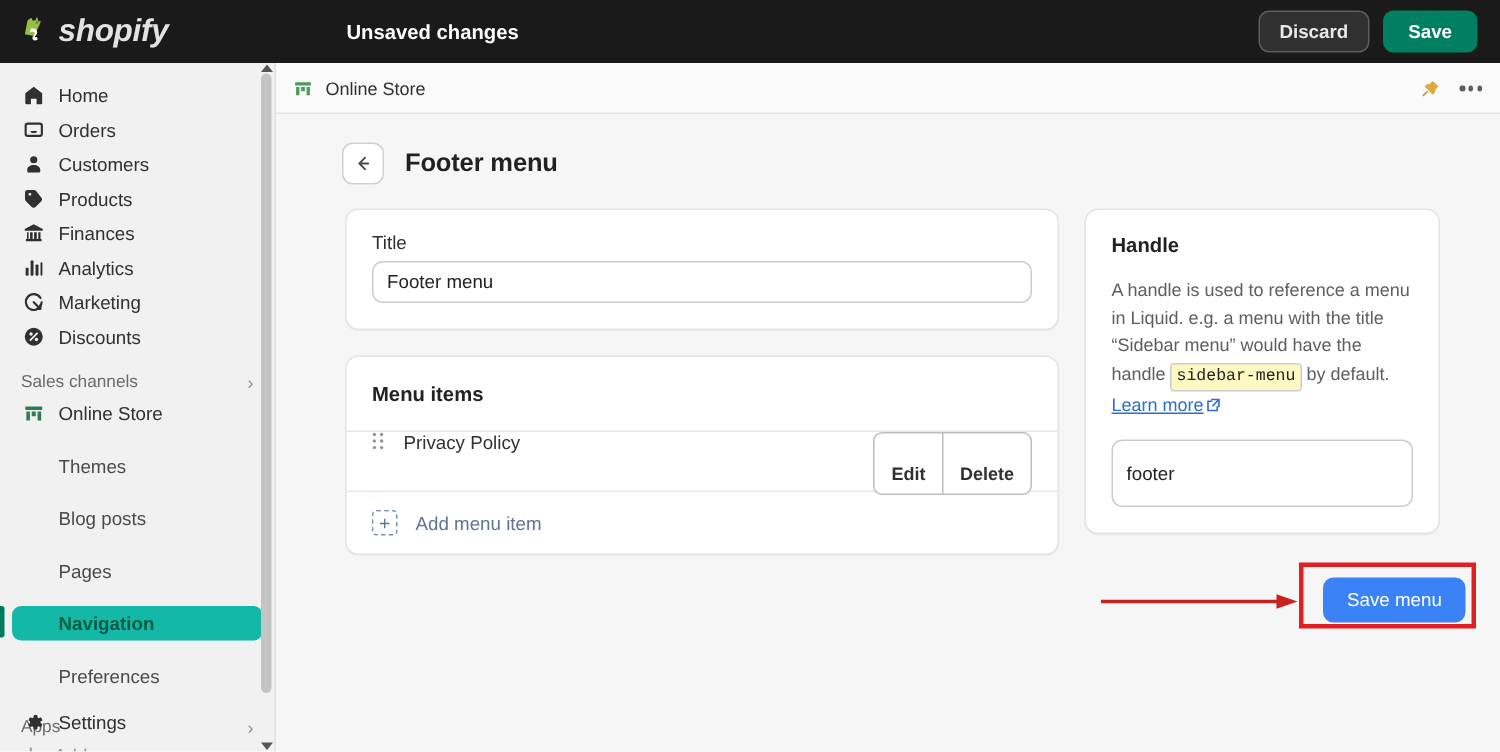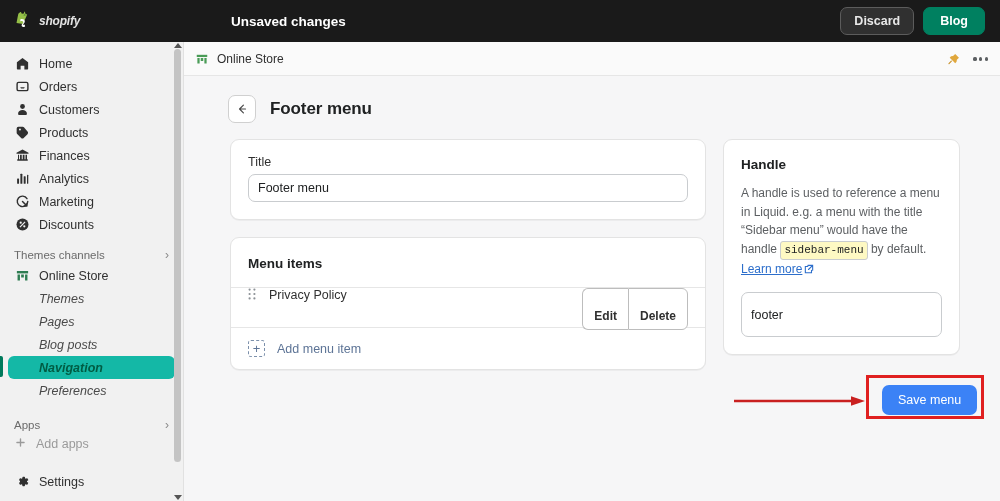--- a/index.html
+++ b/index.html
@@ -17,21 +17,21 @@
     position: absolute; top: 0; left: 0; width: 1000px; height: 42px;
     background: #1a1a1a;
     display: flex; align-items: center;
   }
   .brand {
     display: flex; align-items: center; gap: 6px;
     margin-left: 14px; width: 160px;
   }
   .brand-logo { width: 19px; height: 21px; }
   .brand-name {
-    color: #e3e3e3; font-size: 12px; font-style: italic;
+    color: #e3e3e3; font-size: 21px; font-style: italic;
     font-weight: 700; letter-spacing: -0.2px;
   }
   .topbar-status {
     color: #ffffff; font-size: 13.5px; font-weight: 700;
     margin-left: 57px;
   }
   .topbar-actions {
     position: absolute; right: 15px; top: 7px;
     display: flex; gap: 9px; align-items: center;
   }
@@ -65,26 +65,25 @@
     height: 23px; margin: 0 8px 0 8px;
     padding-left: 6px;
     border-radius: 6px;
     font-size: 12.5px; color: #303030;
     cursor: pointer;
   }
   .nav-item .ico { width: 16px; height: 16px; display: flex; align-items: center; justify-content: center; flex: 0 0 16px; }
   .nav-item .ico svg { display: block; }
   .nav-sub {
     display: flex; align-items: center;
-    height: 23px; margin: 0 8px;
+    height: 23px; margin: 12px 8px;
     padding-left: 31px;
     border-radius: 6px;
     font-size: 12.5px; color: #4a4a4a;
     cursor: pointer;
-    font-style: italic;
   }
   .nav-sub.active {
     background: #14b8a6; color: #005c43; font-weight: 600;
   }
   .nav-active-bar {
     position: absolute; left: 0; width: 3px; height: 21px;
     background: #007a5c; border-radius: 0 2px 2px 0;
   }
   .nav-section {
     display: flex; align-items: center; justify-content: space-between;
@@ -254,21 +253,21 @@
           <path d="M13.2 3.1c-.1-.1-.3-.1-.4-.1l-1.1.2S10.9.9 10.8.7C10.7.6 10.6.5 10.4.5l-.6 1.9-2 .4-.6-1.4s-.2-.4-.6-.4c-.1 0-.2 0-.3.1L5.2 2S4.5 2.2 4.3 3c-.2.7-1.7 8.9-1.7 8.9L8.9 13l4-8.7-.3-.2z" fill="#95bf47"></path>
           <path d="M12.8 3c-.1 0-.2 0-.3.1L11.9 5c-.1-.5-.4-1.7-1.1-2.1-.2-.1-.4-.2-.6-.2L9.5 5l3.6-.9-.3-1.1z" fill="#5e8e3e"></path>
           <path d="M6.6 8.6l-.6 1.9s.7-.4 1.7-.4c1.4 0 1.5.9 1.5 1.1 0 1.4-1.6 1.8-1.6 3.1 0 1 .7 1.7 1.7 1.7 1.2 0 1.8-.8 1.8-.8l-.5-1.7s-.6.4-1 .4c-.3 0-.4-.2-.4-.4 0-.7 1.6-1.2 1.6-2.9 0-1.9-1.4-2.6-2.9-2.6-1.3 0-2 .3-2 .3l.7.3z" fill="#fff"></path>
         </svg>
       </span>
       <span class="brand-name">shopify</span>
     </div>
     <div class="topbar-status">Unsaved changes</div>
     <div class="topbar-actions">
       <button class="btn-discard">Discard</button>
-      <button class="btn-save-top">Blog</button>
+      <button class="btn-save-top">Save</button>
     </div>
   </div>
 
   <div class="sidebar">
     <div class="nav-group">
 
       <div class="nav-item">
         <span class="ico">
           <svg width="15" height="15" viewBox="0 0 20 20" fill="#303030">
               <path d="M10 2.5 2.5 8.2V17a1 1 0 0 0 1 1h4v-5h5v5h4a1 1 0 0 0 1-1V8.2L10 2.5z"></path>
@@ -344,42 +343,42 @@
               <path d="M6.6 13.4 13.4 6.6" stroke="#f1f1f1" stroke-width="1.6"></path>
               <circle cx="7.6" cy="7.6" r="1.5" fill="#f1f1f1"></circle>
               <circle cx="12.4" cy="12.4" r="1.5" fill="#f1f1f1"></circle>
             </svg>
         </span>
         <span>Discounts</span>
       </div>
     </div>
 
     <div class="nav-section">
-      <span>Themes channels</span>
+      <span>Sales channels</span>
       <span class="chev">›</span>
     </div>
 
     <div class="nav-item">
       <span class="ico">
         <svg width="15" height="15" viewBox="0 0 20 20" fill="#2e7d52">
             <path d="M2.5 4h15v3.2h-15z"></path>
             <path d="M3.4 8.5h3.2v8H3.4zM13.4 8.5h3.2v8h-3.2zM8.2 8.5h3.6v4.2H8.2z"></path>
           </svg>
       </span>
       <span>Online Store</span>
     </div>
 
     <div class="nav-sub">
       <span>Themes</span>
     </div>
     <div class="nav-sub">
+      <span>Blog posts</span>
+    </div>
+    <div class="nav-sub">
       <span>Pages</span>
-    </div>
-    <div class="nav-sub">
-      <span>Blog posts</span>
     </div>
     <div style="position:relative;">
       <span class="nav-active-bar"></span>
       <div class="nav-sub active">
         <span>Navigation</span>
       </div>
     </div>
     <div class="nav-sub">
       <span>Preferences</span>
     </div>

